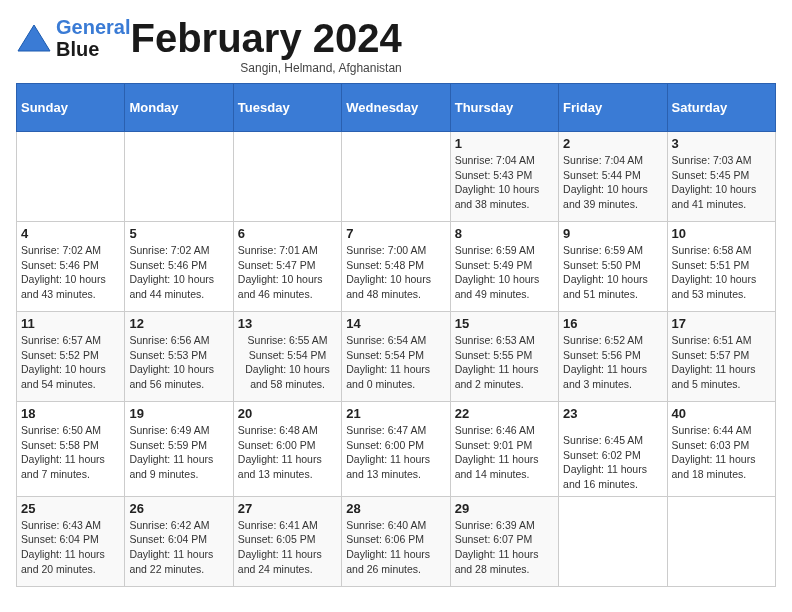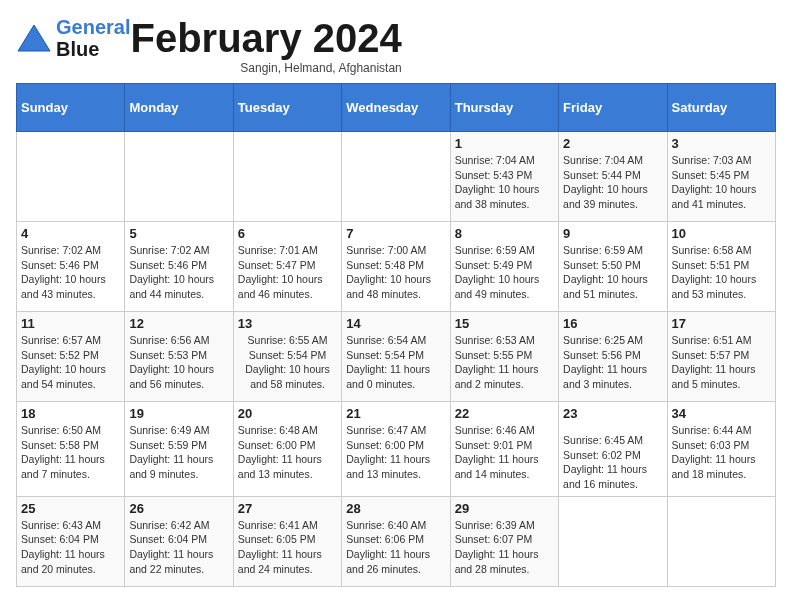--- a/index.html
+++ b/index.html
@@ -226,21 +226,21 @@
         </td>
         <td>
           <div class="day-num">15</div>
           <div class="day-info" style="white-space: pre-line;">Sunrise: 6:53 AM
 Sunset: 5:55 PM
 Daylight: 11 hours
 and 2 minutes.</div>
         </td>
         <td>
           <div class="day-num">16</div>
-          <div class="day-info" style="white-space: pre-line;">Sunrise: 6:25 AM
+          <div class="day-info" style="white-space: pre-line;">Sunrise: 6:52 AM
 Sunset: 5:56 PM
 Daylight: 11 hours
 and 3 minutes.</div>
         </td>
         <td>
           <div class="day-num">17</div>
           <div class="day-info" style="white-space: pre-line;">Sunrise: 6:51 AM
 Sunset: 5:57 PM
 Daylight: 11 hours
 and 5 minutes.</div>
@@ -283,21 +283,21 @@
 and 14 minutes.</div>
         </td>
         <td>
           <div class="day-num">23</div>
           <div class="day-info" style="white-space: pre-line; margin-top: 12px;">Sunrise: 6:45 AM
 Sunset: 6:02 PM
 Daylight: 11 hours
 and 16 minutes.</div>
         </td>
         <td>
-          <div class="day-num">34</div>
+          <div class="day-num">40</div>
           <div class="day-info" style="white-space: pre-line;">Sunrise: 6:44 AM
 Sunset: 6:03 PM
 Daylight: 11 hours
 and 18 minutes.</div>
         </td>
       </tr>
       <tr>
         <td>
           <div class="day-num">25</div>
           <div class="day-info" style="white-space: pre-line;">Sunrise: 6:43 AM

